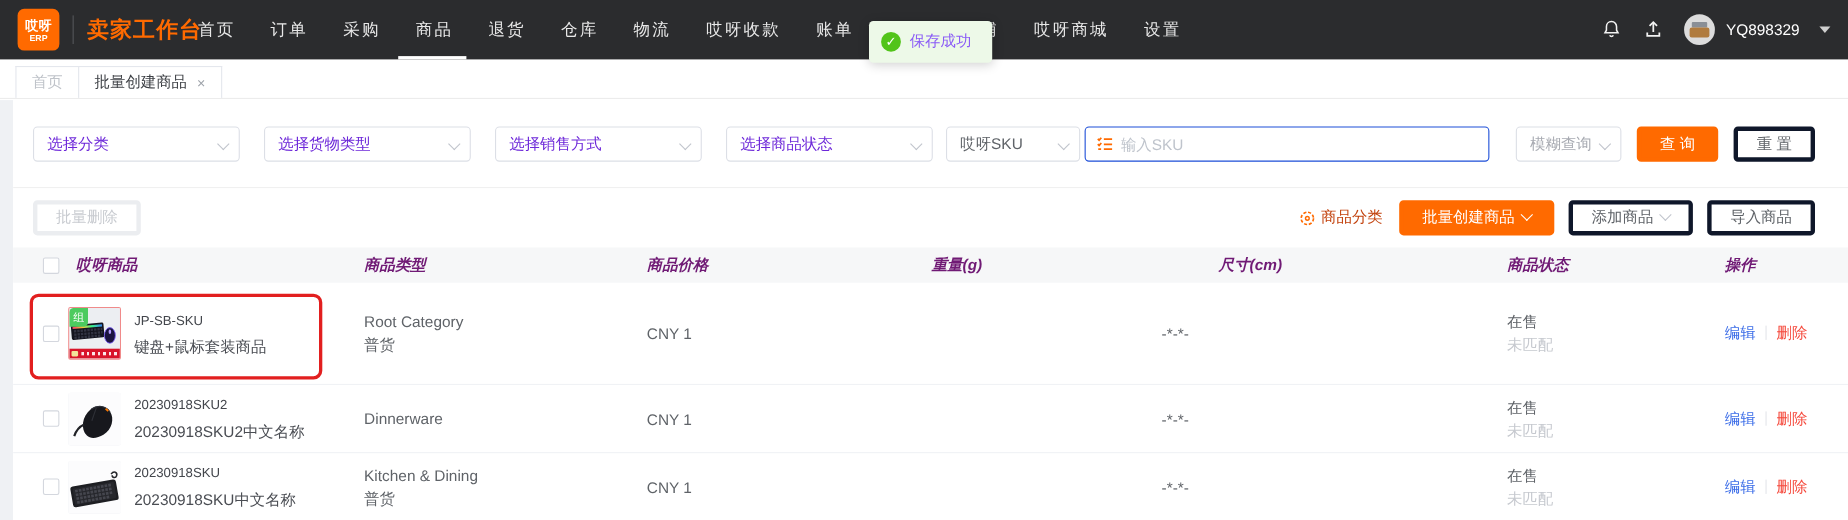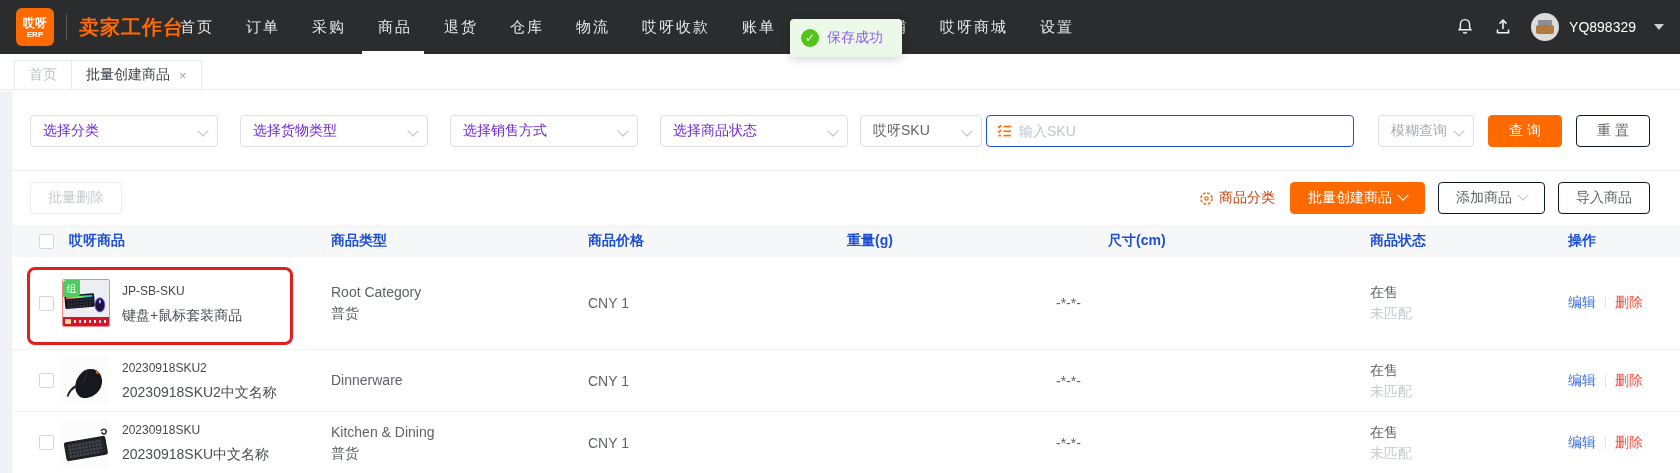--- a/index.html
+++ b/index.html
@@ -63,38 +63,38 @@
     transform:rotate(45deg); display:inline-block; flex:none; }
   .sel .chev { position:absolute; right:10px; top:11px; }
   .w188 { width:188px; } .ml22 { margin-left:22px; }
   .sku-sel { width:122px; margin-left:12px; }
   .sku-wrap { flex:1; margin-left:4px; height:32px; border:1px solid #1d4ed8; border-radius:4px;
     display:flex; align-items:center; padding:0 10px; gap:7px; background:#fff; }
   .sku-wrap input { border:none; outline:none; flex:1; font-size:14px; color:#5f6368;
     font-family:inherit; background:transparent; }
   .sku-wrap input::placeholder { color:#bfc4cc; }
   .match-sel { width:96px; margin-left:24px; }
-  .btn { height:32px; border-radius:4px; border:1px solid #0f172a; background:#fff; color:#5f6368;
+  .btn { height:32px; border-radius:4px; border:4px solid #0f172a; background:#fff; color:#5f6368;
     font-size:14px; padding:0 17px; cursor:pointer; display:inline-flex; align-items:center;
     justify-content:center; font-family:inherit; white-space:nowrap; }
   .btn.primary { background:#ff6a00; border-color:#ff6a00; color:#fff; }
   .btn.disabled { color:#c8cbd0; border-color:#ebedf0; cursor:not-allowed; }
   .btn .chev { margin-left:7px; transform:rotate(45deg) translate(-2px,-2px); }
   .btn.primary .chev { border-color:#fff; }
   .search-btn { margin-left:14px; width:74px; }
   .reset-btn { margin-left:14px; width:74px; }
 
   
   .toolbar { height:54px; display:flex; align-items:center; padding:0 30px 0 18px; }
   .toolbar-right { margin-left:auto; display:flex; align-items:center; gap:13px; }
   .cat-link { display:flex; align-items:center; gap:5px; color:#c2410c; font-size:14px; cursor:pointer; margin-right:2px; }
 
   
   .thead { height:32px; background:#f6f7f8; display:flex; align-items:center;
-    font-size:14px; font-weight:700; color:#1d4ed8; }
+    font-size:14px; font-weight:700; color:#701a75;font-style:italic; }
   .trow { display:flex; align-items:center; border-bottom:1px solid #f0f2f5; font-size:14px; color:#5f6368; }
   .row-1 { height:93px; } .row-2 { height:62px; } .row-3 { height:61px; border-bottom:none; }
   .c-check { flex:0 0 50px; padding-left:27px; display:flex; align-items:center; }
   .c-product { flex:0 0 269px; display:flex; align-items:center; gap:12px; }
   .thead .c-product { padding-left:7px; }
   .c-type { flex:0 0 257px; } .c-price { flex:0 0 259px; } .c-weight { flex:0 0 261px; }
   .c-size { flex:0 0 262px; } .c-status { flex:0 0 198px; } .c-action { flex:1; }
   .cb { width:15px; height:15px; border:1px solid #d4d7de; border-radius:2px; background:#fff; cursor:pointer; flex:none; }
   .pimg { width:48px; height:48px; position:relative; flex:none; background:#f3f4f7; border-radius:2px; overflow:hidden; }
   .pimg.bordered { border:1px solid #f08a8a; }

